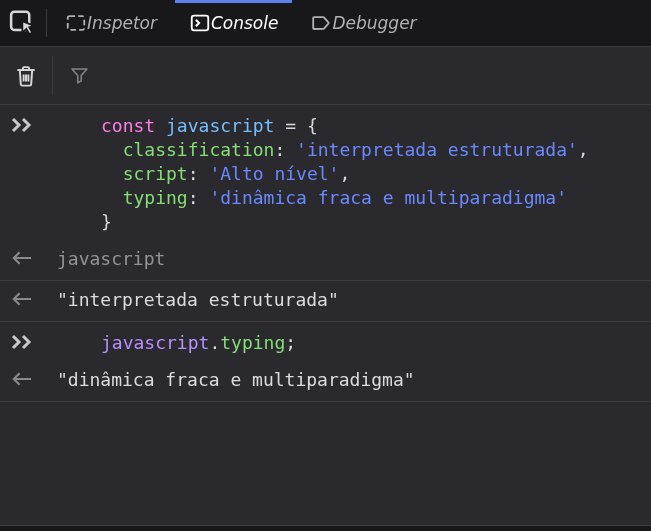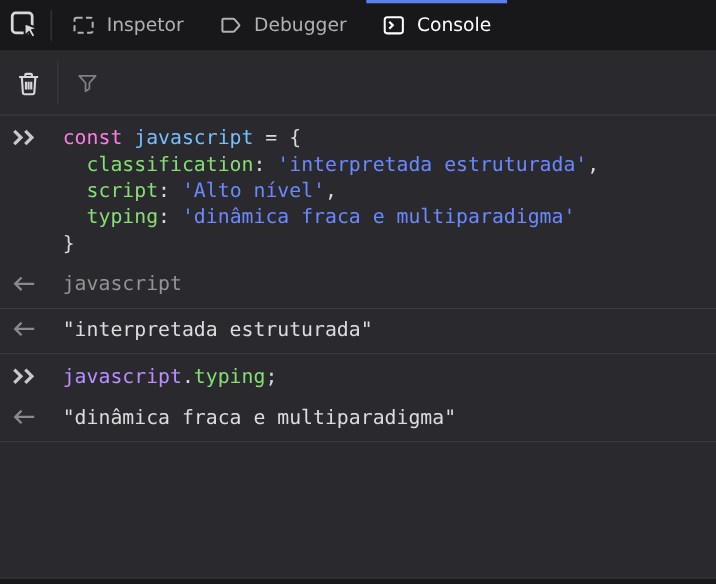--- a/index.html
+++ b/index.html
@@ -19,22 +19,22 @@
   .tabbar{
     height:47px;flex:0 0 47px;background:var(--toolbar-bg);
     border-bottom:1px solid #39393e;display:flex;align-items:stretch;
   }
   .icon-btn{
     background:none;border:none;color:var(--icon);display:flex;align-items:center;
     justify-content:center;width:46px;cursor:pointer;
   }
   .vsep{width:1px;background:#3a3a3f;margin:9px 0;}
   .tab{
-    position:relative;display:flex;align-items:center;gap:10px;padding:0 14px;
-    color:var(--tab-text);font-size:17px;cursor:pointer;margin-left:4px;
+    position:relative;display:flex;align-items:center;padding:0 14px;
+    color:var(--tab-text);font-size:17px;cursor:pointer;margin-left:4px;font-style:italic;
   }
   .tab .t-icon{display:flex;align-items:center;color:currentColor;}
   .tab.active{color:var(--tab-text-active);}
   .tab.active::before{
     content:"";position:absolute;top:0;left:0;right:0;height:3px;background:var(--accent);
   }
   
   .filterbar{
     height:58px;flex:0 0 58px;background:var(--panel-bg);
     border-bottom:1px solid var(--divider);display:flex;align-items:stretch;
@@ -46,21 +46,21 @@
     font-size:17px;flex:1;font-family:inherit;
   }
   .filter-input::placeholder{color:var(--placeholder);}
   
   .console{
     flex:1;overflow:hidden;font-family:"DejaVu Sans Mono","Liberation Mono",monospace;
     font-size:18px;line-height:24px;
   }
   .block{border-bottom:1px solid var(--divider);}
   .msg{display:flex;align-items:flex-start;}
-  .msg.input{padding:9px 6px 6px 0;}
+  .msg.input{padding:9px 6px 6px 0;gap:44px;}
   .msg.result{padding:7px 6px 9px 0;color:var(--result-text);}
   .msg.result.muted .rtext{color:var(--muted);}
   .gutter{flex:0 0 57px;display:flex;padding-left:10px;margin-top:3px;}
   .code{flex:1;white-space:pre;}
   .rtext{white-space:pre;}
   .tok-kw{color:var(--kw);} .tok-def{color:var(--def);} .tok-str{color:var(--str);}
   .tok-prop{color:var(--prop);text-align:center;} .tok-var{color:var(--var);} .tok-punc{color:var(--punc);}
   .tok-plain{color:var(--punc);}
   
   .editor-strip{flex:0 0 6px;background:var(--toolbar-bg);border-top:1px solid var(--divider);}
@@ -83,37 +83,37 @@
 
     <div class="tab">
       <span class="t-icon">
         <svg width="22" height="22" viewBox="0 0 24 24" fill="none" stroke="currentColor" stroke-width="2">
           <rect x="3" y="4.5" width="18" height="15" rx="2" stroke-dasharray="6 3.4"></rect>
         </svg>
       </span>
       <span>Inspetor</span>
     </div>
 
-    <div class="tab">
-      <span class="t-icon">
-        <svg width="22" height="22" viewBox="0 0 24 24" fill="none" stroke="currentColor" stroke-width="2">
-          <path d="M4.5 5.5h9.5a2 2 0 0 1 1.5.7l4.5 5.1a1 1 0 0 1 0 1.4l-4.5 5.1a2 2 0 0 1-1.5.7H4.5a1 1 0 0 1-1-1v-11a1 1 0 0 1 1-1z"></path>
-        </svg>
-      </span>
-      <span>Debugger</span>
-    </div>
-
     <div class="tab active">
       <span class="t-icon">
         <svg width="22" height="22" viewBox="0 0 24 24" fill="none" stroke="currentColor" stroke-width="2">
           <rect x="3" y="4" width="18" height="16" rx="2.5"></rect>
           <path d="M7.5 8.5l3.5 3.5-3.5 3.5" stroke-width="2.2"></path>
         </svg>
       </span>
       <span>Console</span>
+    </div>
+
+    <div class="tab">
+      <span class="t-icon">
+        <svg width="22" height="22" viewBox="0 0 24 24" fill="none" stroke="currentColor" stroke-width="2">
+          <path d="M4.5 5.5h9.5a2 2 0 0 1 1.5.7l4.5 5.1a1 1 0 0 1 0 1.4l-4.5 5.1a2 2 0 0 1-1.5.7H4.5a1 1 0 0 1-1-1v-11a1 1 0 0 1 1-1z"></path>
+        </svg>
+      </span>
+      <span>Debugger</span>
     </div>
 
   </div>
 
   <div class="filterbar">
     <button class="icon-btn">
       <span style="display:flex">
         <svg width="26" height="26" viewBox="0 0 24 24" fill="none" stroke="currentColor" stroke-width="1.8">
           <path d="M4 6.5h16"></path>
           <path d="M9.2 6.5V4.8a1 1 0 0 1 1-1h3.6a1 1 0 0 1 1 1v1.7"></path>

